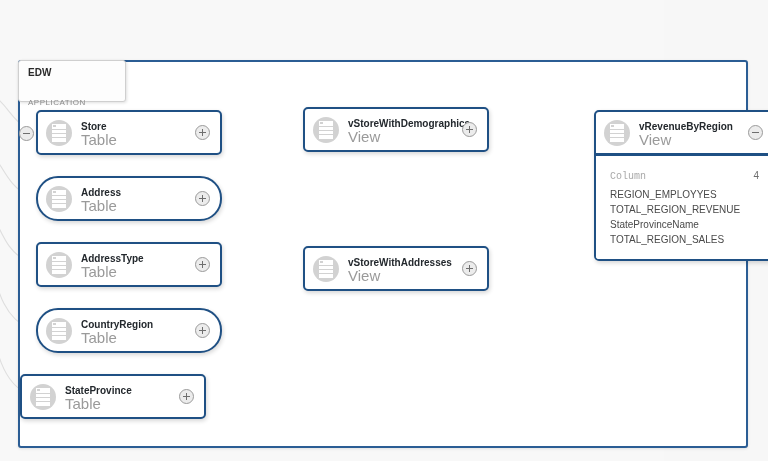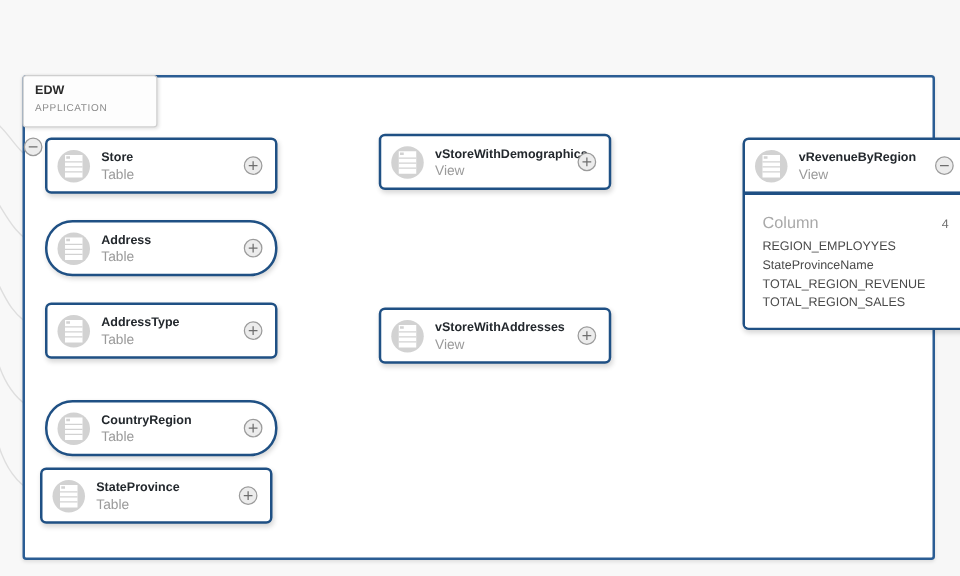--- a/index.html
+++ b/index.html
@@ -63,21 +63,21 @@
     font-weight: bold;
     color: #2a2a2a;
     letter-spacing: 0.1px;
     line-height: 13px;
   }
   .app-subtitle {
     font-size: 8px;
     color: #8c8c8c;
     letter-spacing: 0.5px;
     line-height: 12px;
-    margin-top: 2px;
+    margin-top: 18px;
   }
   .app-collapse {
     position: absolute;
     right: 9px;
     top: 17px;
   }
 
   
   .circ-btn {
     width: 15px;
@@ -167,21 +167,21 @@
     min-width: 0;
   }
   .node-name {
     font-size: 10px;
     font-weight: bold;
     color: #23282d;
     line-height: 13px;
     white-space: nowrap;
   }
   .node-type {
-    font-size: 11px;
+    font-size: 15px;
     color: #9a9a9a;
     line-height: 12px;
     margin-top: 1px;
   }
   .node-toggle {
     position: absolute;
     right: 10px;
     top: 13px;
   }
 
@@ -192,22 +192,23 @@
     background: #ffffff;
     border-radius: 0 0 3px 3px;
   }
   .col-head {
     display: flex;
     justify-content: space-between;
     align-items: baseline;
     margin-bottom: 5px;
   }
   .col-head-label {
-    font-size: 13px;
+    font-size: 10px;
     color: #a9a9a9;
+    font-family: Liberation Mono, monospace;
   }
   .col-head-count {
     font-size: 10px;
     color: #6d6d6d;
   }
   .col-item {
     font-size: 10px;
     color: #4a4a4a;
     line-height: 15px;
     white-space: nowrap;
@@ -308,39 +309,39 @@
           </div>
       </div>
       <div class="node-text">
         <div class="node-name">AddressType</div>
         <div class="node-type">Table</div>
       </div>
       <div class="circ-btn plus node-toggle"></div>
     </div>
   </div>
 
-  <div class="node" style="left:36px; top:320px; width:186px;border-radius:22px;">
+  <div class="node" style="left:36px; top:308px; width:186px;border-radius:22px;">
     <div class="node-head">
       <div class="node-icon">
         <div class="grid">
             <b></b>
             <i class="r1"></i>
             <i class="r2"></i>
             <i class="r3"></i>
           </div>
       </div>
       <div class="node-text">
         <div class="node-name">CountryRegion</div>
         <div class="node-type">Table</div>
       </div>
       <div class="circ-btn plus node-toggle"></div>
     </div>
   </div>
 
-  <div class="node" style="left:32px; top:374px; width:186px;">
+  <div class="node" style="left:20px; top:374px; width:186px;">
     <div class="node-head">
       <div class="node-icon">
         <div class="grid">
             <b></b>
             <i class="r1"></i>
             <i class="r2"></i>
             <i class="r3"></i>
           </div>
       </div>
       <div class="node-text">
@@ -402,19 +403,19 @@
         <div class="node-type">View</div>
       </div>
       <div class="circ-btn node-toggle"></div>
     </div>
     <div class="node-columns">
       <div class="col-head">
         <span class="col-head-label">Column</span>
         <span class="col-head-count">4</span>
       </div>
       <div class="col-item">REGION_EMPLOYYES</div>
+      <div class="col-item">TOTAL_REGION_REVENUE</div>
       <div class="col-item">StateProvinceName</div>
-      <div class="col-item">TOTAL_REGION_REVENUE</div>
       <div class="col-item">TOTAL_REGION_SALES</div>
     </div>
   </div>
 
 </div>
 
 </body></html>

